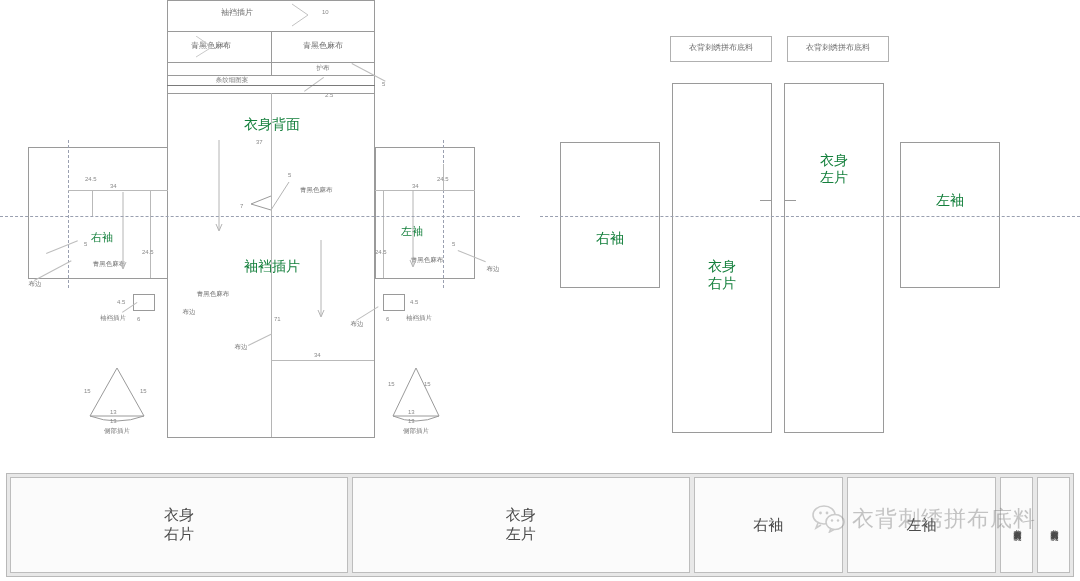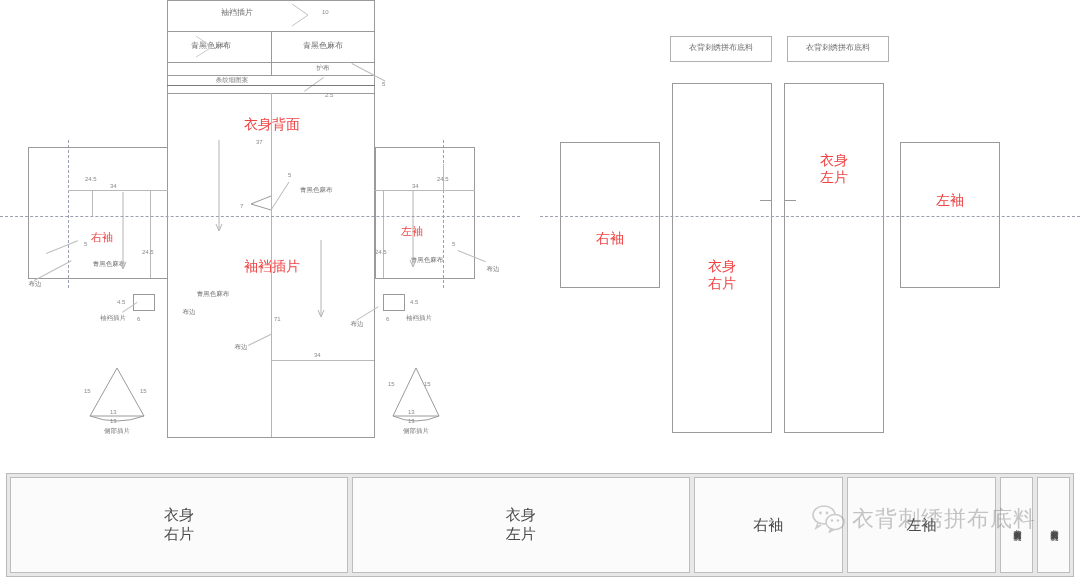--- a/index.html
+++ b/index.html
@@ -22,21 +22,21 @@
   
   .box {
     position: absolute;
     box-sizing: border-box;
     border: 1px solid #9a9a9a;
     background: #ffffff;
   }
   .noborder { border: none; }
   .lbl {
     position: absolute;
-    color: #ef4444;
+    color: #15803d;
     white-space: pre;
     line-height: 1.18;
     text-align: center;
   }
   .dim {
     position: absolute;
     color: #8a8a8a;
     font-size: 6px;
     white-space: pre;
   }

